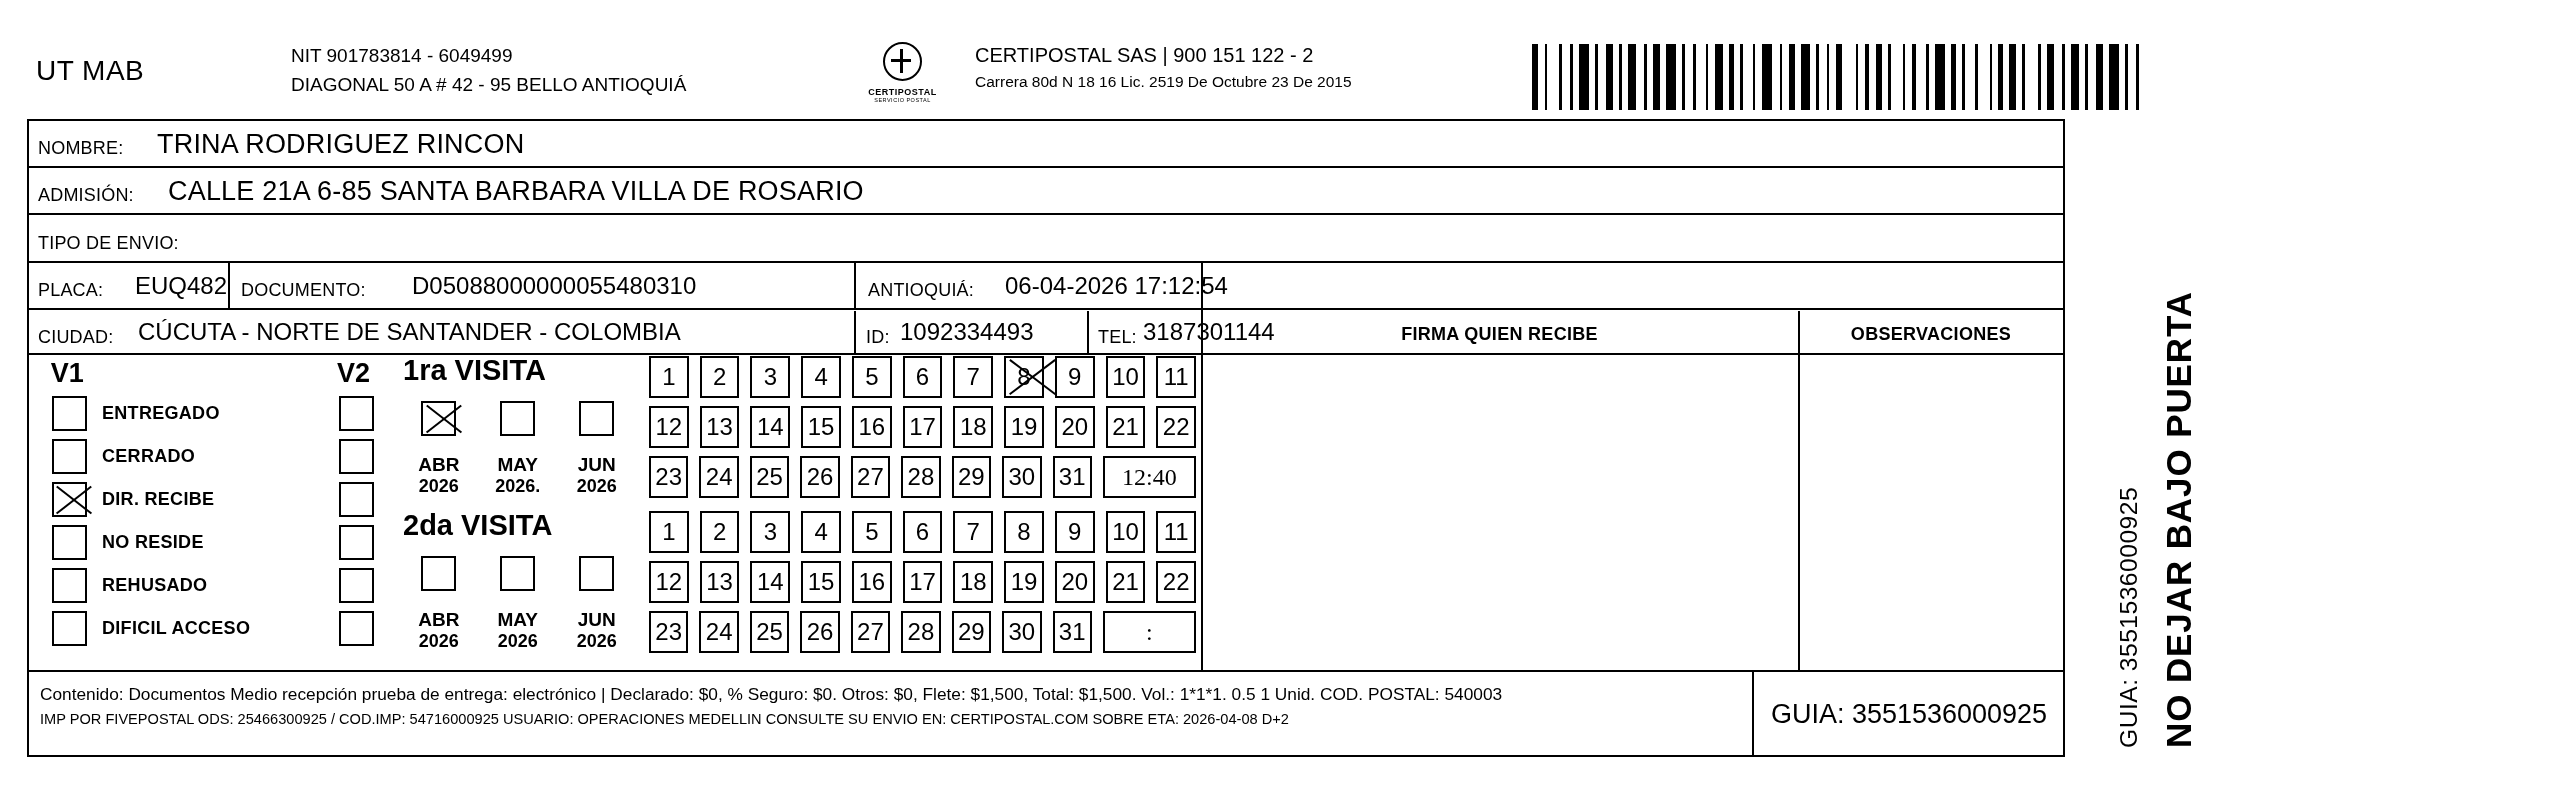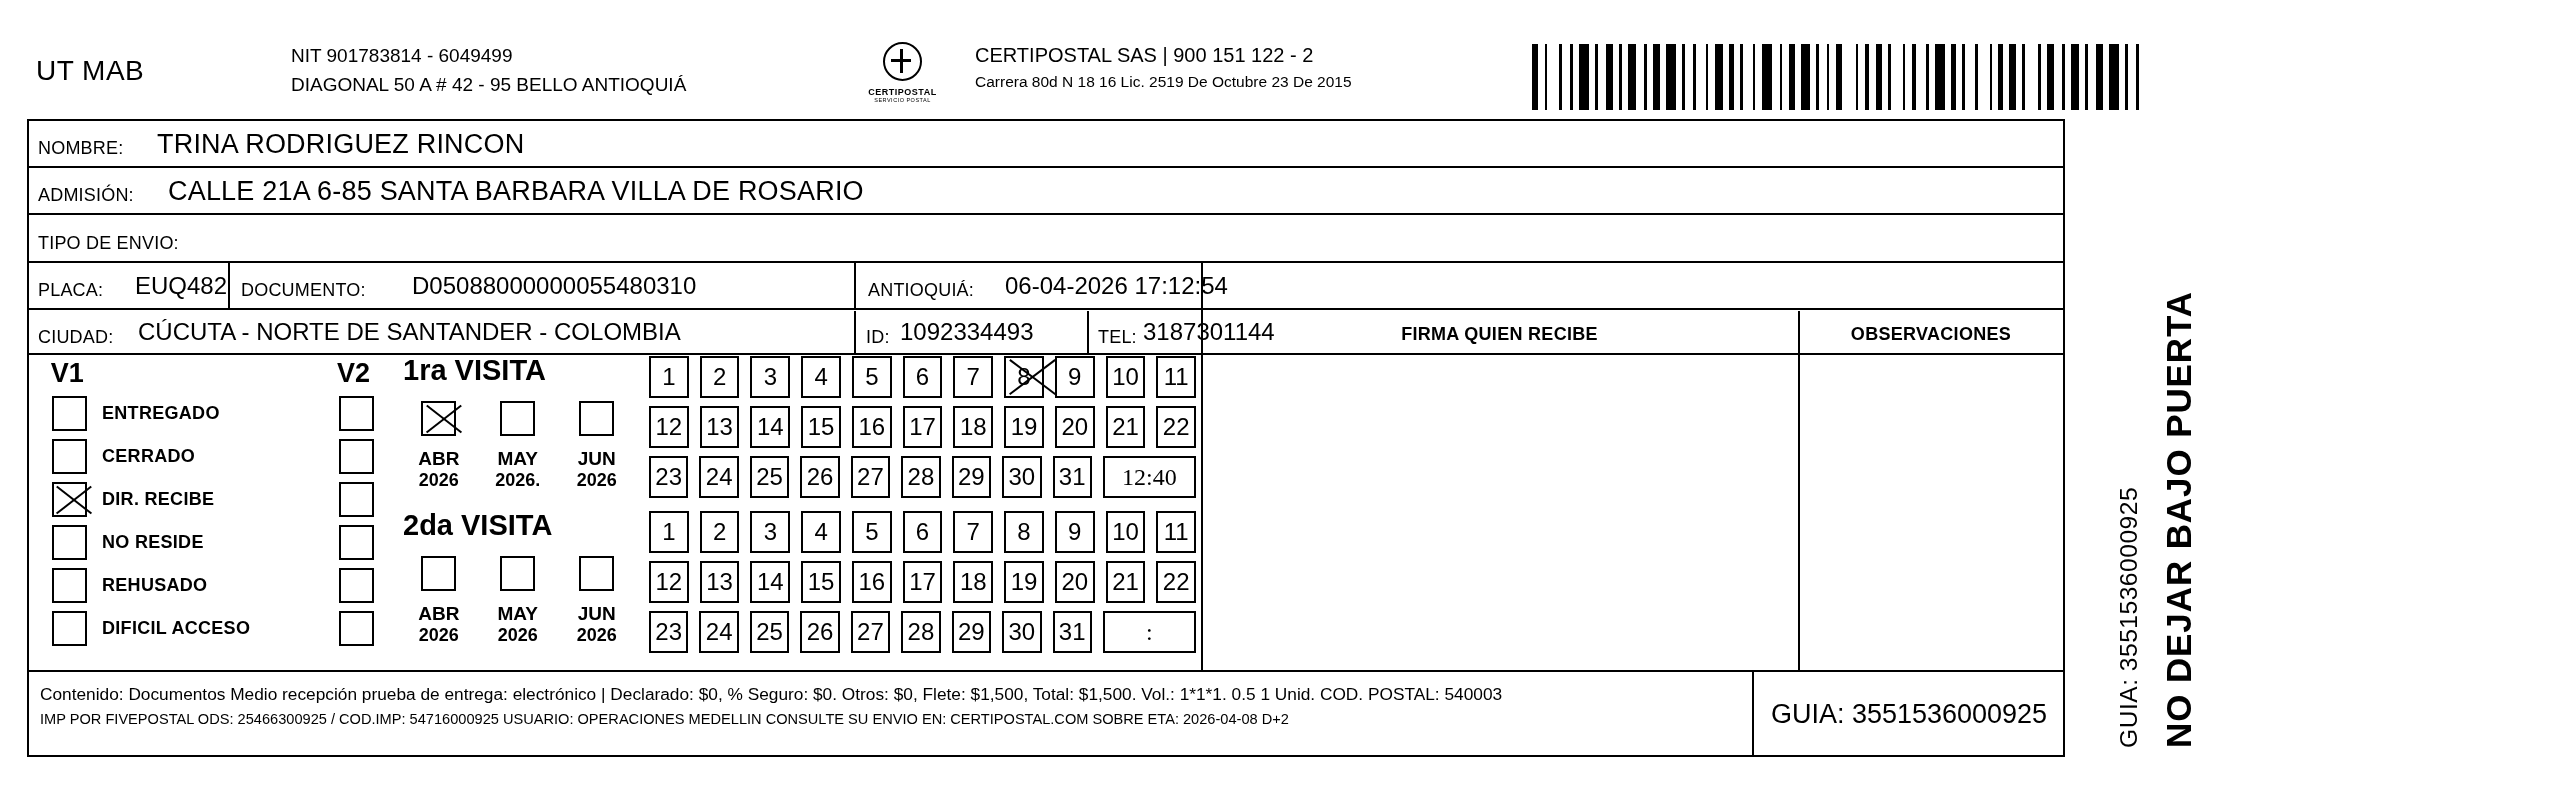--- a/index.html
+++ b/index.html
@@ -59,21 +59,21 @@
   .statusrow{position:absolute;left:0;width:360px;height:43px;}
   .statusrow .nm{position:absolute;left:64px;top:9px;font-size:18px;font-weight:bold;letter-spacing:0.3px;}
   .statusrow .c1{position:absolute;left:13.7px;top:2.7px;}
   .statusrow .c2{position:absolute;left:301px;top:2.7px;}
 
   .visit-col{position:absolute;left:374px;width:237px;}
   .visit-title{font-size:29px;font-weight:bold;}
   .months{position:absolute;display:flex;gap:22px;left:7.3px;}
   .m{width:57px;text-align:center;}
   .m .chk{display:block;margin:0 auto;}
-  .m .mn{font-size:19px;font-weight:bold;margin-top:12px;}
+  .m .mn{font-size:19px;font-weight:bold;margin-top:18px;}
   .m .my{font-size:18px;font-weight:bold;}
 
   .daygrid{position:absolute;left:620px;width:547px;}
   .dayrow{display:flex;gap:11px;margin-bottom:8.2px;}
   .day{width:49px;height:42px;border:2.3px solid #000;box-sizing:border-box;font-size:24px;line-height:38px;text-align:center;position:relative;}
   .day.x:before,.day.x:after{content:"";position:absolute;left:-1.8px;top:18px;width:57px;height:2.3px;background:#000;}
   .day.x:before{transform:rotate(37deg);}
   .day.x:after{transform:rotate(-37deg);}
   .timebox{width:117px;height:42px;border:2.3px solid #000;box-sizing:border-box;font-size:24px;line-height:38px;text-align:center;font-family:"Liberation Serif",serif;}
 

